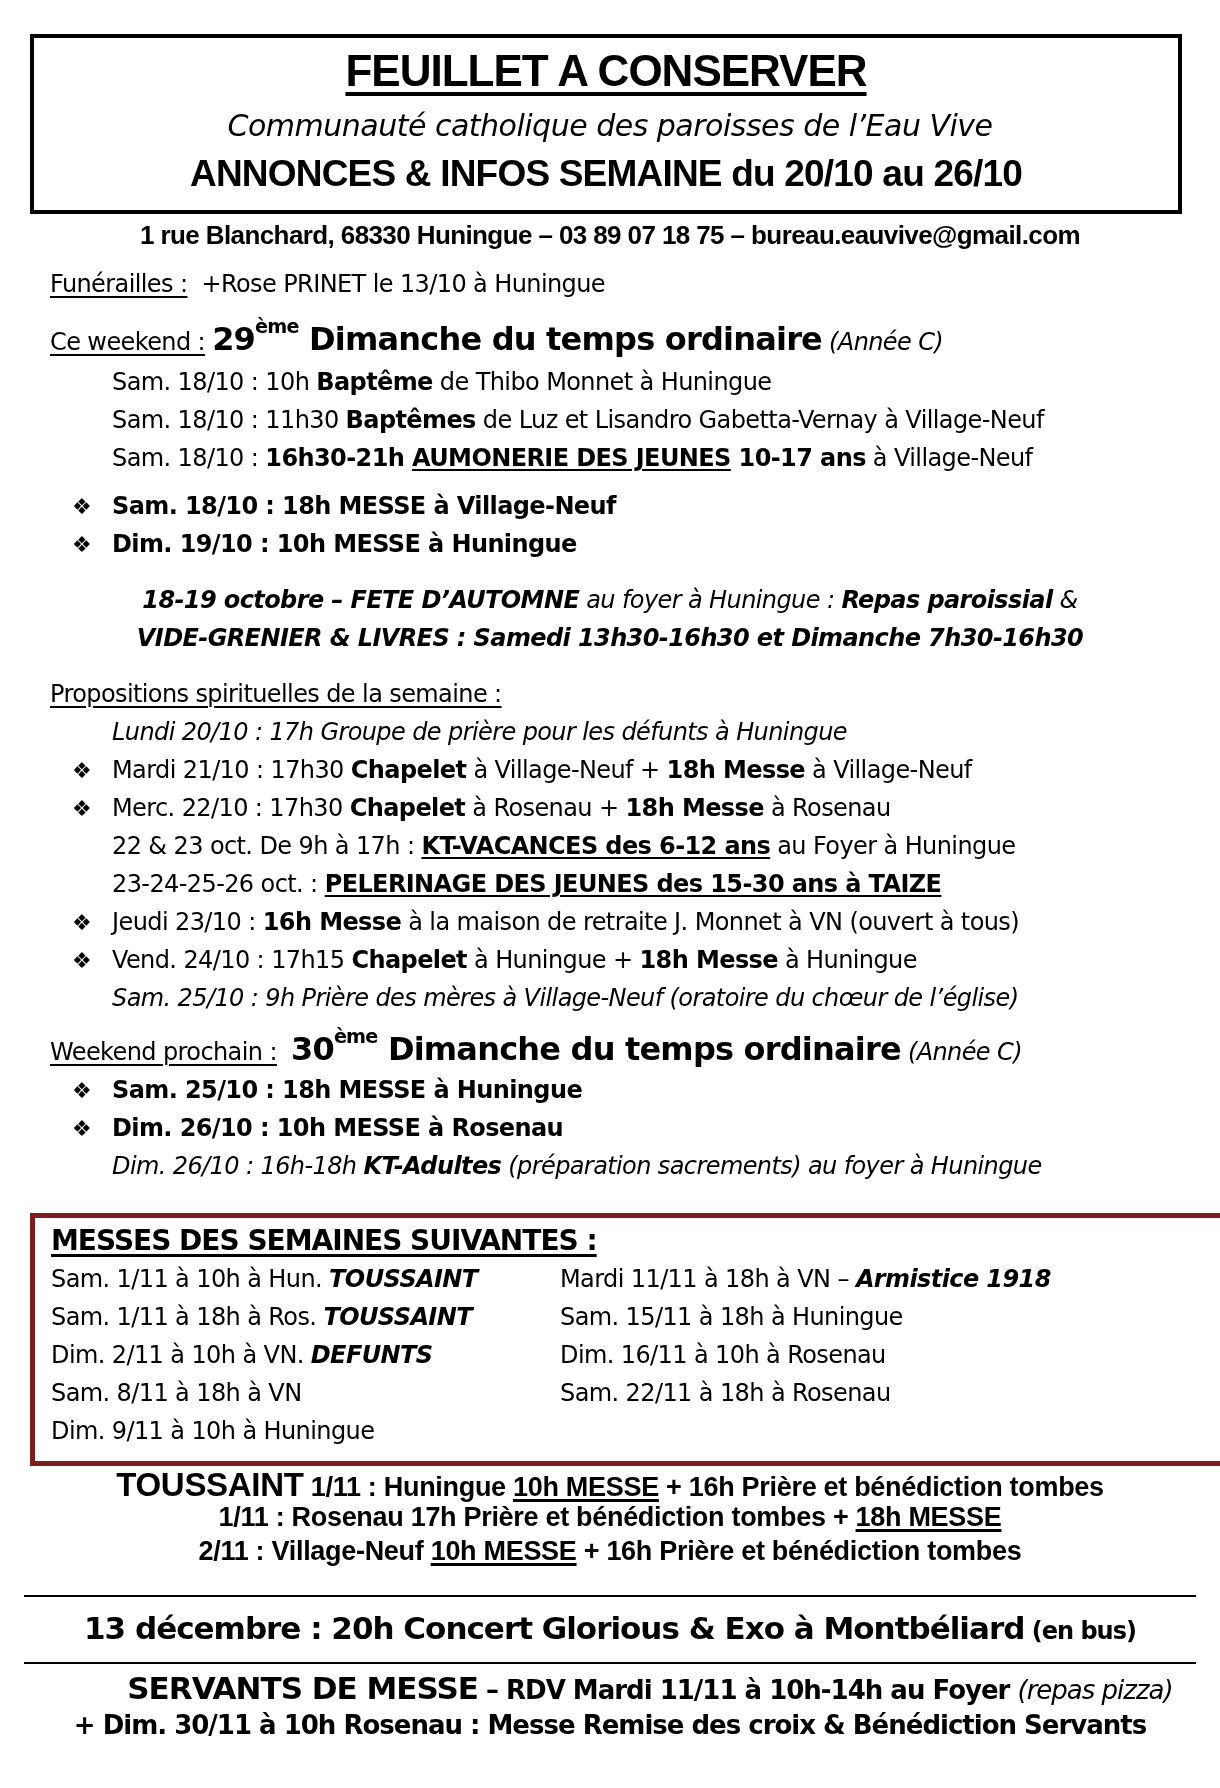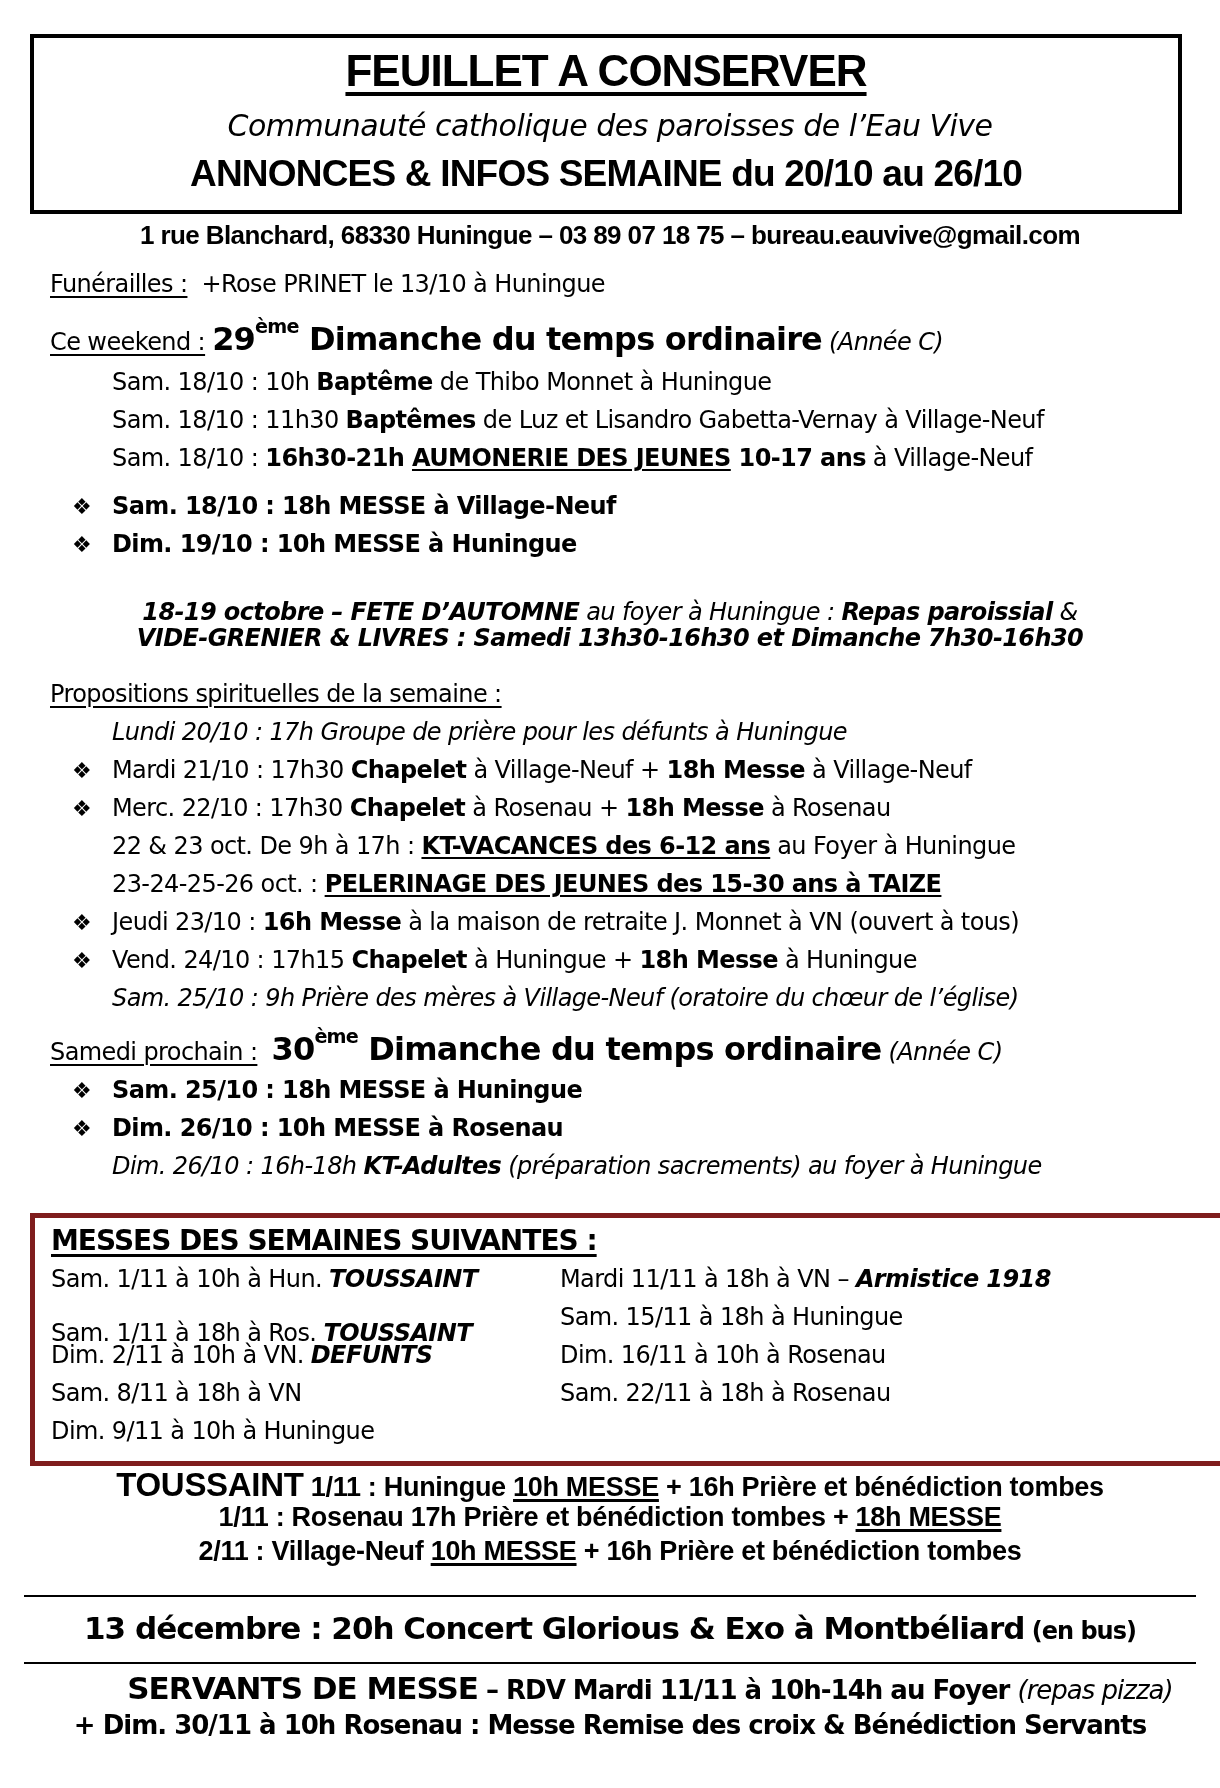--- a/index.html
+++ b/index.html
@@ -78,21 +78,21 @@
   <span>Sam. 18/10 : </span><b>16h30-21h </b><b class="u">AUMONERIE DES JEUNES</b><b> 10-17 ans</b><span> à Village-Neuf</span>
 </div>
 
 <div class="abs row bul b" style="top:492px;">
   <span class="glyph">❖</span><span>Sam. 18/10 : 18h MESSE à Village-Neuf</span>
 </div>
 <div class="abs row bul b" style="top:530px;">
   <span class="glyph">❖</span><span>Dim. 19/10 : 10h MESSE à Huningue</span>
 </div>
 
-<div id="fete1" class="abs row" style="top:586px;margin-top:12px;">
+<div id="fete1" class="abs row" style="top:586px;">
   <b>18-19 octobre – FETE D’AUTOMNE</b><span> au foyer à Huningue : </span><b>Repas paroissial</b><span> &amp;</span>
 </div>
 <div id="fete2" class="abs row b" style="top:624px;">VIDE-GRENIER &amp; LIVRES : Samedi 13h30-16h30 et Dimanche 7h30-16h30</div>
 
 <div class="abs row" style="left:50px; top:680px;">
   <span class="lbl">Propositions spirituelles de la semaine :</span>
 </div>
 <div class="abs row ind i" style="top:718px;">Lundi 20/10 : 17h Groupe de prière pour les défunts à Huningue</div>
 <div class="abs row bul" style="top:756px;">
   <span class="glyph">❖</span><span>Mardi 21/10 : 17h30 </span><b>Chapelet</b><span> à Village-Neuf + </span><b>18h Messe</b><span> à Village-Neuf</span>
@@ -108,39 +108,39 @@
 </div>
 <div class="abs row bul" style="top:908px;">
   <span class="glyph">❖</span><span>Jeudi 23/10 : </span><b>16h Messe</b><span> à la maison de retraite J. Monnet à VN (ouvert à tous)</span>
 </div>
 <div class="abs row bul" style="top:946px;">
   <span class="glyph">❖</span><span>Vend. 24/10 : 17h15 </span><b>Chapelet</b><span> à Huningue + </span><b>18h Messe</b><span> à Huningue</span>
 </div>
 <div class="abs row ind i" style="top:984px;">Sam. 25/10 : 9h Prière des mères à Village-Neuf (oratoire du chœur de l’église)</div>
 
 <div class="abs row" style="left:50px; top:1030px;">
-  <span class="lbl">Samedi prochain :</span>&nbsp;
+  <span class="lbl">Weekend prochain :</span>&nbsp;
   <span class="head"><span>30</span><sup>ème</sup> <span>Dimanche du temps ordinaire</span></span>
   <span class="annee">(Année C)</span>
 </div>
 <div class="abs row bul b" style="top:1076px;">
   <span class="glyph">❖</span><span>Sam. 25/10 : 18h MESSE à Huningue</span>
 </div>
 <div class="abs row bul b" style="top:1114px;">
   <span class="glyph">❖</span><span>Dim. 26/10 : 10h MESSE à Rosenau</span>
 </div>
 <div class="abs row ind i" style="top:1152px;">
   <span>Dim. 26/10 : 16h-18h </span><b>KT-Adultes</b><span> (préparation sacrements) au foyer à Huningue</span>
 </div>
 
 <div id="messes-box" class="abs">
   <div id="messes-title" class="abs"><span>MESSES DES SEMAINES SUIVANTES :</span></div>
 
   <div class="abs mrow" style="left:16px; top:47px;"><span>Sam. 1/11 à 10h à Hun. </span><b class="i">TOUSSAINT</b></div>
-  <div class="abs mrow" style="left:16px; top:101px;"><span>Sam. 1/11 à 18h à Ros. </span><b class="i">TOUSSAINT</b></div>
+  <div class="abs mrow" style="left:16px; top:85px;"><span>Sam. 1/11 à 18h à Ros. </span><b class="i">TOUSSAINT</b></div>
   <div class="abs mrow" style="left:16px; top:123px;"><span>Dim. 2/11 à 10h à VN. </span><b class="i">DEFUNTS</b></div>
   <div class="abs mrow" style="left:16px; top:161px;"><span>Sam. 8/11 à 18h à VN</span><b class="i"></b></div>
   <div class="abs mrow" style="left:16px; top:199px;"><span>Dim. 9/11 à 10h à Huningue</span><b class="i"></b></div>
 
   <div class="abs mrow" style="left:525px; top:47px;"><span>Mardi 11/11 à 18h à VN – </span><b class="i">Armistice 1918</b></div>
   <div class="abs mrow" style="left:525px; top:85px;"><span>Sam. 15/11 à 18h à Huningue</span><b class="i"></b></div>
   <div class="abs mrow" style="left:525px; top:123px;"><span>Dim. 16/11 à 10h à Rosenau</span><b class="i"></b></div>
   <div class="abs mrow" style="left:525px; top:161px;"><span>Sam. 22/11 à 18h à Rosenau</span><b class="i"></b></div>
 </div>
 

